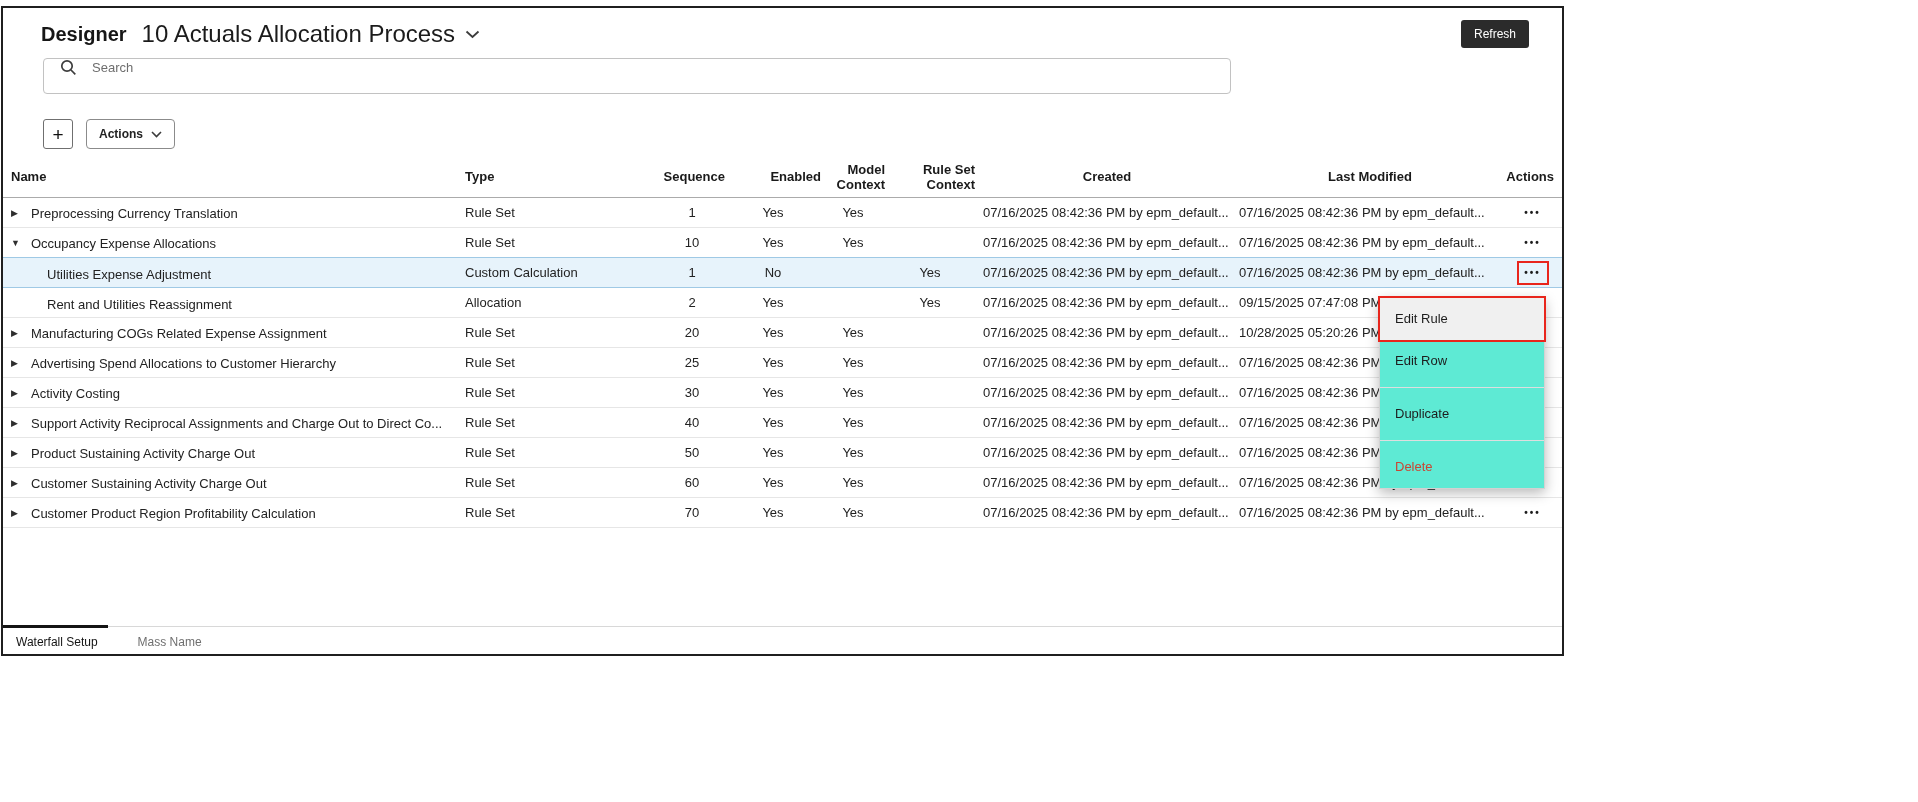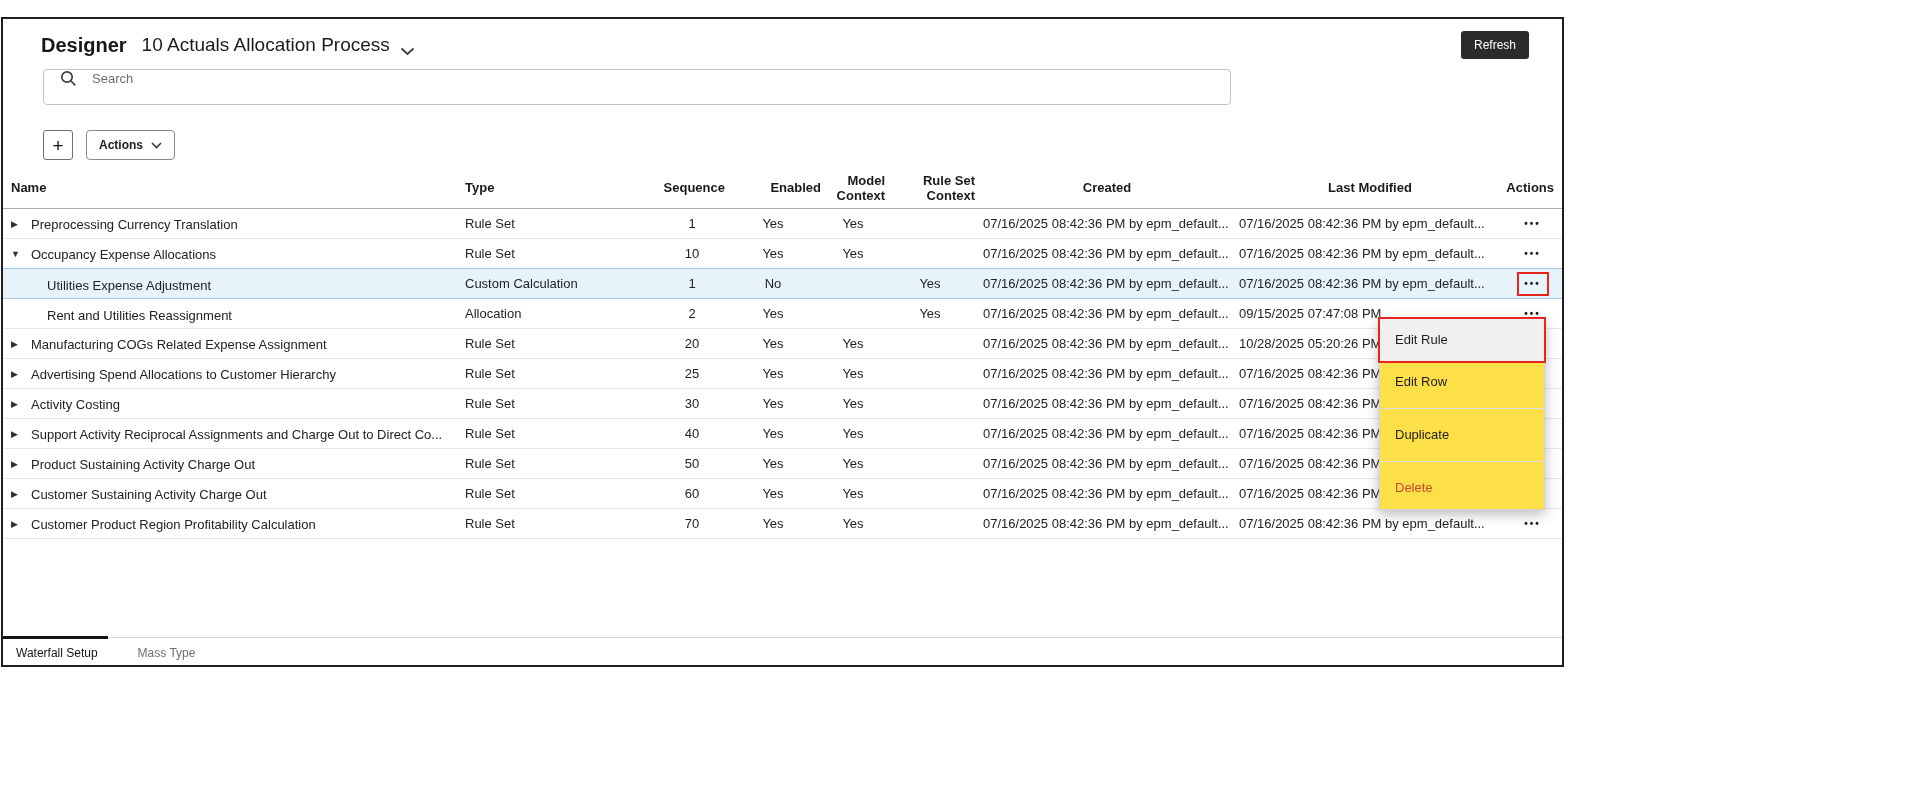--- a/index.html
+++ b/index.html
@@ -3,28 +3,28 @@
 <meta charset="utf-8">
 <style>
   :root { --annot:#e8251c; --danger:#c74634; }
   * { box-sizing: border-box; }
   html,body { margin:0; padding:0; }
   body {
     width:1918px; height:802px; background:#ffffff; overflow:hidden;
     font-family:"Liberation Sans", sans-serif; color:#1f1f1f;
   }
   .frame {
-    position:relative; width:1563px; height:650px; margin:17px 0 0 1px;
+    position:relative; width:1563px; height:650px; margin:6px 0 0 1px;
     border:2px solid #1f1f1f; background:#fff; overflow:hidden;
   }
 
   
   .topbar { position:absolute; top:10px; left:38px; right:33px; height:32px; display:flex; align-items:center; }
   .app-title { font-size:20px; font-weight:700; color:#161616; }
-  .process-selector { margin-left:15px; display:flex; align-items:flex-end; gap:10px; font-size:19px; color:#1b1b1b; cursor:pointer; }
+  .process-selector { margin-left:15px; display:flex; align-items:center; gap:10px; font-size:24px; color:#1b1b1b; cursor:pointer; }
   .refresh-btn {
     margin-left:auto; background:#2b2b2b; color:#fff; font-size:12px; font-family:inherit;
     border:none; border-radius:3px; padding:7px 13px; cursor:pointer;
   }
 
   
   .search-box {
     position:absolute; top:50px; left:40px; width:1188px; height:36px;
     border:1px solid #c2c2c2; border-radius:4px; background:#fff;
     display:flex; align-items:flex-start; gap:13px; padding:0 12px 0 16px;
@@ -75,21 +75,21 @@
   tr.selected td { background:#e7f3fb; border-bottom-color:#9fc9e5; }
   tr.before-selected td { border-bottom-color:#9fc9e5; }
   .dots {
     display:inline-flex; align-items:center; justify-content:center; height:24px; min-width:32px;
     font-size:10px; letter-spacing:2px; font-weight:700; color:#1b1b1b; cursor:pointer;
   }
   .dots.annotated { border:2px solid var(--annot); }
 
   
   .context-menu {
-    position:absolute; left:1376px; top:299px; width:166px; background:#fde047;
+    position:absolute; left:1376px; top:289px; width:166px; background:#5eead4;
     border:1px solid #d2d2d2; box-shadow:0 4px 12px rgba(0,0,0,0.28); z-index:5;
   }
   .menu-item { height:42px; line-height:42px; padding-left:15px; font-size:13px; color:#1d1d1d; cursor:pointer; }
   .menu-item.highlight { background:#f0f0f0; outline:2px solid var(--annot); position:relative; z-index:6; }
   .menu-item.danger { color:var(--danger); }
   .menu-sep { height:1px; background:#dedede; margin:5px 0; }
 
   
   .footer {
     position:absolute; left:0; right:0; top:618px; height:30px; background:#fff;
@@ -344,16 +344,16 @@
       <div class="menu-item">Edit Row</div>
       <div class="menu-sep"></div>
       <div class="menu-item">Duplicate</div>
       <div class="menu-sep"></div>
       <div class="menu-item danger">Delete</div>
     </div>
 
   <div class="footer">
     <div class="tab-indicator"></div>
   <span class="tab active">Waterfall Setup</span>
-      <span class="tab inactive">Mass Type</span>
+      <span class="tab inactive">Mass Name</span>
     </div>
 
 </div>
 
 </body></html>

